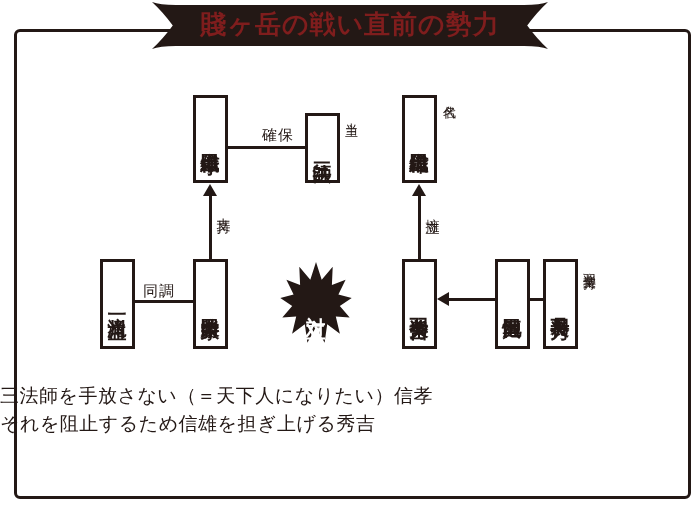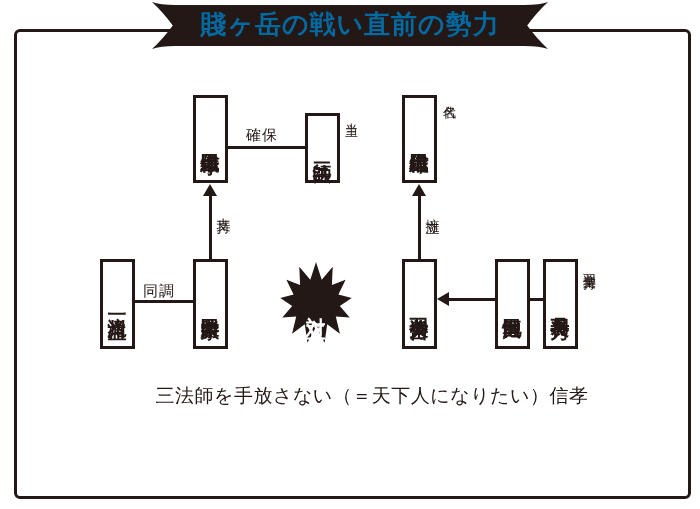--- a/index.html
+++ b/index.html
@@ -11,21 +11,21 @@
 
   .frame {
     position: absolute; left: 14px; top: 29px; width: 677px; height: 470px;
     border: 3px solid var(--ink); border-radius: 6px; background: var(--paper);
   }
 
   .banner { position: absolute; left: 152px; top: 2px; width: 396px; height: 47px; }
   .banner svg { position: absolute; inset: 0; width: 100%; height: 100%; }
   .banner .banner-text {
     position: absolute; inset: 0; display: flex; align-items: center; justify-content: center;
-    color: #0369a1; font-weight: bold; font-size: 26px; letter-spacing: 1px; padding-bottom: 2px;
+    color: #7f1d1d; font-weight: bold; font-size: 26px; letter-spacing: 1px; padding-bottom: 2px;
   }
 
   .vbox {
     position: absolute; background: var(--paper); border: 3px solid var(--ink);
     writing-mode: vertical-rl; text-orientation: upright;
     display: flex; align-items: center; justify-content: center;
     font-weight: bold; font-size: 19px; letter-spacing: 1px; line-height: 1;
   }
 
   .vtag {
@@ -52,21 +52,21 @@
   }
 
   .burst { position: absolute; left: 277px; top: 260px; width: 78px; height: 86px; }
   .burst svg { position: absolute; inset: 0; width: 100%; height: 100%; }
   .burst .burst-text {
     position: absolute; inset: 0; display: flex; align-items: center; justify-content: center;
     writing-mode: vertical-rl; text-orientation: upright;
     color: #fff; font-weight: bold; font-size: 20px; letter-spacing: 3px; line-height: 1;
   }
 
-  .caption { position: absolute; left: 0; width: 700px; text-align: center; font-size: 19px; letter-spacing: 0.5px; padding-left: 44px; }
+  .caption { position: absolute; left: 0; width: 700px; font-size: 19px; letter-spacing: 0.5px; }
   .caption-1 { top: 383px; }
   .caption-2 { top: 411px; }
 </style>
 </head>
 <body>
 
 <div class="canvas">
 
   <div class="frame"></div>
 
@@ -84,21 +84,21 @@
   <div class="vtag" style="left:443px; top:95px;">名代</div>
 
   <div class="vbox" style="left:100px; top:259px; width:35px; height:90px;">滝川一益</div>
   <div class="vbox" style="left:193px; top:259px; width:35px; height:90px;">柴田勝家</div>
   <div class="vbox" style="left:402px; top:259px; width:35px; height:90px;">羽柴秀吉</div>
   <div class="vbox" style="left:495px; top:259px; width:35px; height:90px;">池田恒興</div>
   <div class="vbox" style="left:543px; top:259px; width:35px; height:90px;">丹羽長秀</div>
   <div class="vtag" style="left:583px; top:263px;">羽柴支持</div>
 
   <div class="hline" style="left:228px; top:146px; width:77px;"></div>
-  <div class="edge-label-h" style="left:246px; top:128px;">確保</div>
+  <div class="edge-label-h" style="left:262px; top:128px;">確保</div>
 
   <div class="vline" style="left:209px; top:194px; height:66px;"></div>
   <div class="arrow-up" style="left:203px; top:184px;"></div>
   <div class="edge-label-v" style="left:217px; top:207px;">支持</div>
 
   <div class="hline" style="left:135px; top:300px; width:58px;"></div>
   <div class="edge-label-h" style="left:143px; top:284px;">同調</div>
 
   <div class="vline" style="left:418px; top:194px; height:66px;"></div>
   <div class="arrow-up" style="left:412px; top:184px;"></div>
@@ -109,14 +109,15 @@
   <div class="hline" style="left:530px; top:298px; width:13px;"></div>
 
   <div class="burst">
     <svg viewBox="0 0 78 86">
       <path fill="#231815" d="M39 2 L44.7 19.7 L55.7 6.7 L54.9 25 L68.6 19.7 L61.4 34.5 L74.7 38.1 L62.8 45.9 L72.7 57.6 L58.8 56.6 L62.9 73.7 L50.2 64.2 L47.6 82.8 L39 67 L30.4 82.8 L27.8 64.2 L15.1 73.7 L19.2 56.6 L5.3 57.6 L15.2 45.9 L3.3 38.1 L16.6 34.5 L9.4 19.7 L23.1 25 L22.3 6.7 L33.3 19.7 Z"></path>
     </svg>
     <div class="burst-text">対立</div>
   </div>
 
   <div class="caption caption-1">三法師を手放さない（＝天下人になりたい）信孝</div>
+  <div class="caption caption-2">それを阻止するため信雄を担ぎ上げる秀吉</div>
 
 </div>
 
 </body></html>

